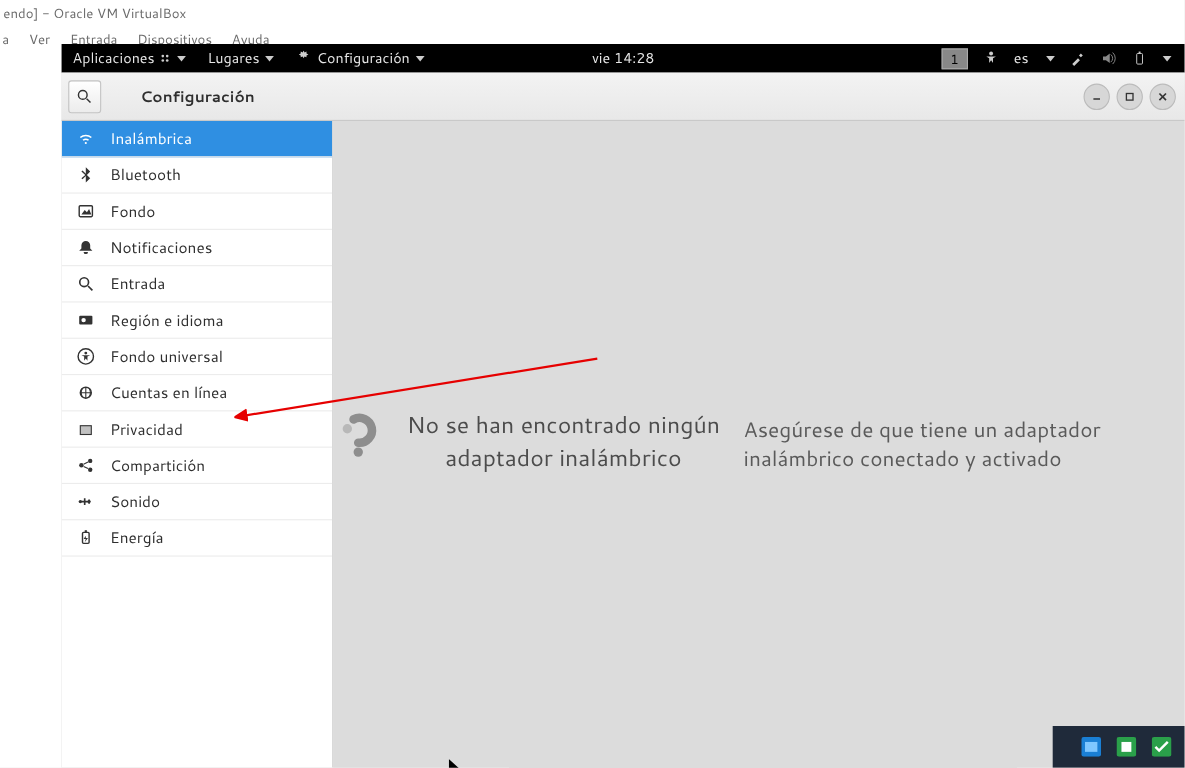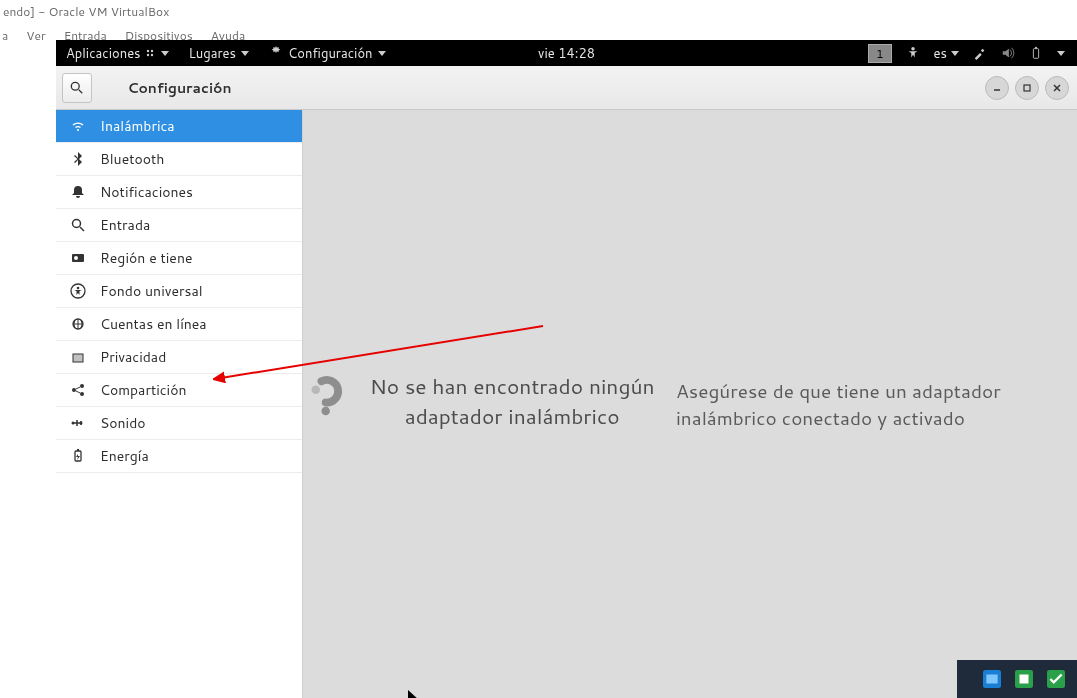--- a/index.html
+++ b/index.html
@@ -79,21 +79,21 @@
       <span>Configuración</span>
         <span class="dropdown-caret"></span>
     </div>
     <div class="center">vie 14:28</div>
     <div class="right">
       <span class="ws-indicator">1</span>
       <svg class="tray-icon" viewBox="0 0 16 16" fill="#ccc">
           <circle cx="8" cy="3" r="2"></circle>
           <path d="M3 6h10l-3 2v5l-2-3-2 3v-5z"></path>
         </svg>
-      <span style="display:flex;align-items:center;gap:4px;">
+      <span style="display:flex;align-items:center;gap:16px;">
           <span>es</span>
           <span class="dropdown-caret"></span>
         </span>
       <svg class="tray-icon" viewBox="0 0 16 16" fill="#ccc">
           <path d="M2 14l6-6 2 2-6 6zM11 3l2 2-2 2-2-2z"></path>
         </svg>
       <svg class="tray-icon" viewBox="0 0 16 16" fill="#888">
           <path d="M2 6h3l4-3v10l-4-3H2z"></path>
           <path d="M10 4a5 5 0 010 8M12 2a8 8 0 010 12" stroke="#888" fill="none"></path>
         </svg>
@@ -148,20 +148,29 @@
             <span class="side-icon">
               <svg width="16" height="16" viewBox="0 0 16 16" style="color:#333">
                 <path d="M8 1l4 4-3 3 3 3-4 4V9L5 12l-1-1 3.5-3L4 5l1-1 3 3z" fill="currentColor"></path>
               </svg>
             </span>
             <span>Bluetooth</span>
           </div>
           <div class="side-item">
             <span class="side-icon">
               <svg width="16" height="16" viewBox="0 0 16 16" style="color:#333">
+                <rect x="2" y="3" width="12" height="10" rx="1" stroke="currentColor" fill="none" stroke-width="1.3"></rect>
+                <path d="M4 11l3-4 2 2 2-3 2 5z" fill="currentColor"></path>
+              </svg>
+            </span>
+            <span>Fondo</span>
+          </div>
+          <div class="side-item">
+            <span class="side-icon">
+              <svg width="16" height="16" viewBox="0 0 16 16" style="color:#333">
                 <path d="M8 2a4 4 0 00-4 4v3l-2 2h12l-2-2V6a4 4 0 00-4-4zm0 12a2 2 0 002-2H6a2 2 0 002 2z" fill="currentColor"></path>
               </svg>
             </span>
             <span>Notificaciones</span>
           </div>
           <div class="side-item">
             <span class="side-icon">
               <svg width="16" height="16" viewBox="0 0 16 16" style="color:#333">
                 <circle cx="6.5" cy="6.5" r="4" stroke="currentColor" stroke-width="1.5" fill="none"></circle>
                 <line x1="10" y1="10" x2="14" y2="14" stroke="currentColor" stroke-width="1.5"></line>
@@ -169,21 +178,21 @@
             </span>
             <span>Entrada</span>
           </div>
           <div class="side-item">
             <span class="side-icon">
               <svg width="16" height="16" viewBox="0 0 16 16" style="color:#333">
                 <rect x="2" y="4" width="12" height="8" rx="1" fill="currentColor"></rect>
                 <circle cx="6" cy="8" r="2" fill="#fff"></circle>
               </svg>
             </span>
-            <span>Región e tiene</span>
+            <span>Región e idioma</span>
           </div>
           <div class="side-item">
             <span class="side-icon">
               <svg width="16" height="16" viewBox="0 0 16 16" style="color:#333">
                 <circle cx="8" cy="8" r="7" stroke="currentColor" fill="none" stroke-width="1.3"></circle>
                 <circle cx="8" cy="5" r="1.3" fill="currentColor"></circle>
                 <path d="M4 7h8l-2.5 1v4l-1.5-2-1.5 2v-4z" fill="currentColor"></path>
               </svg>
             </span>
             <span>Fondo universal</span>

